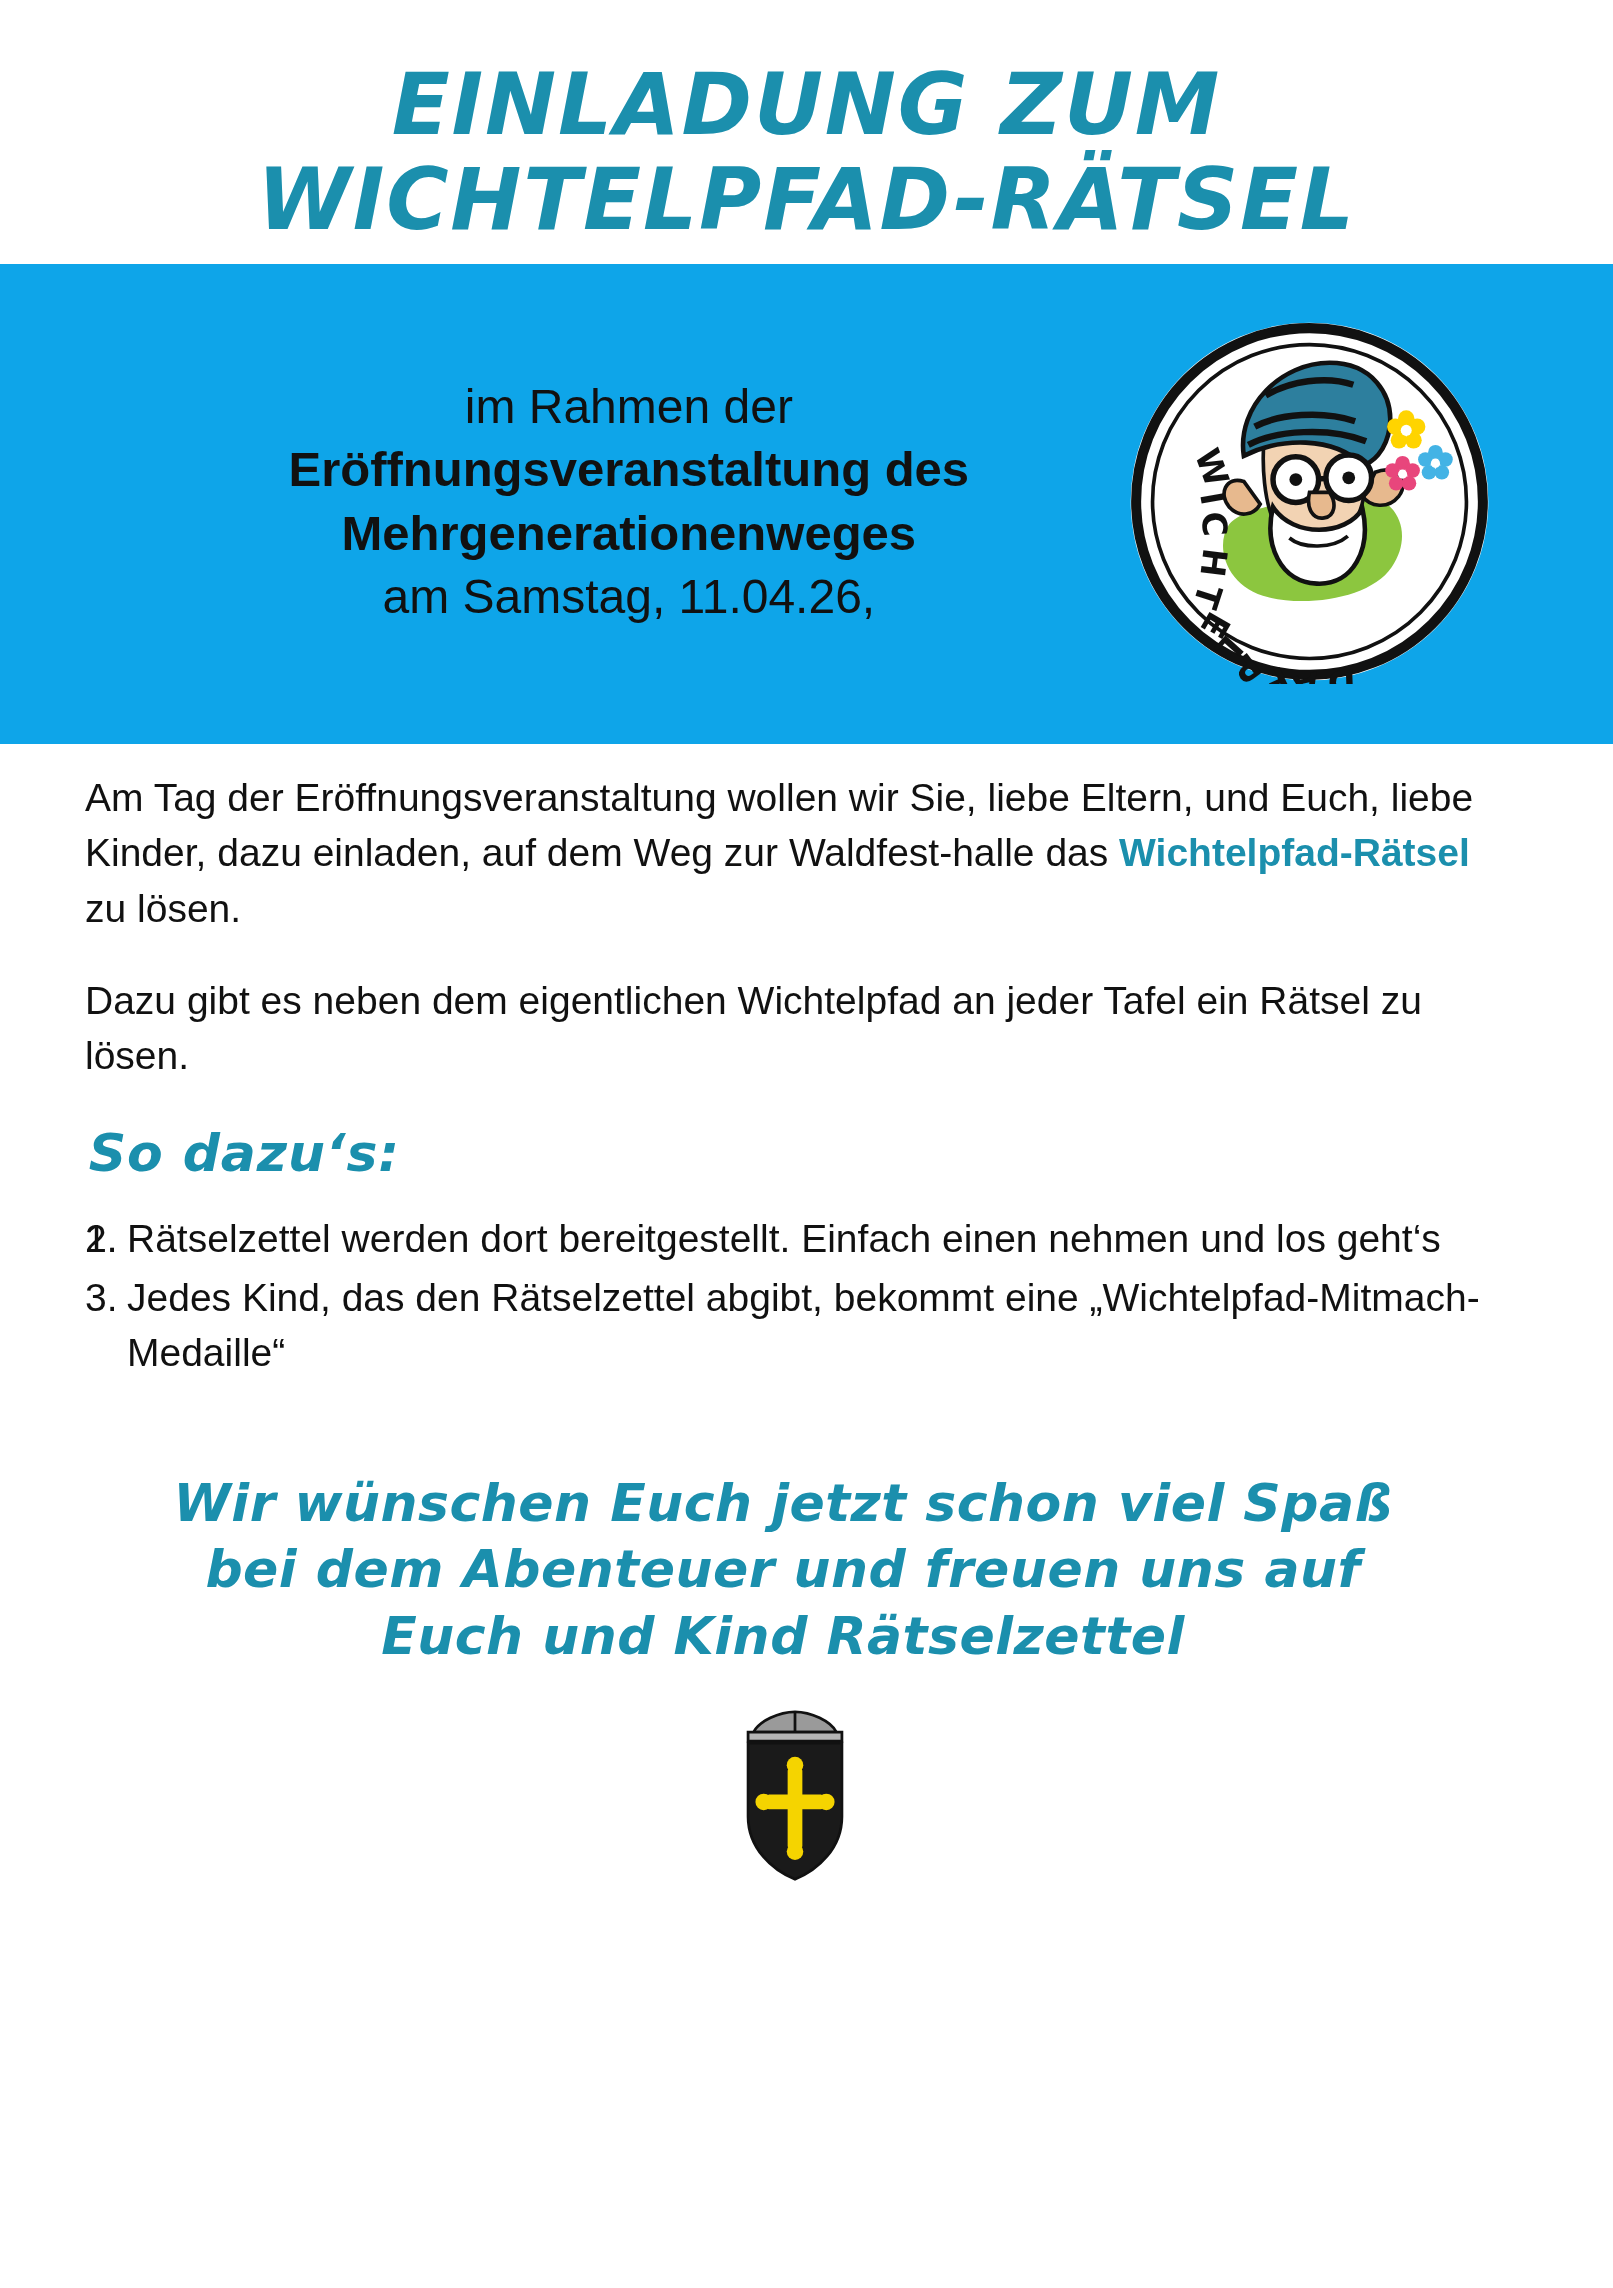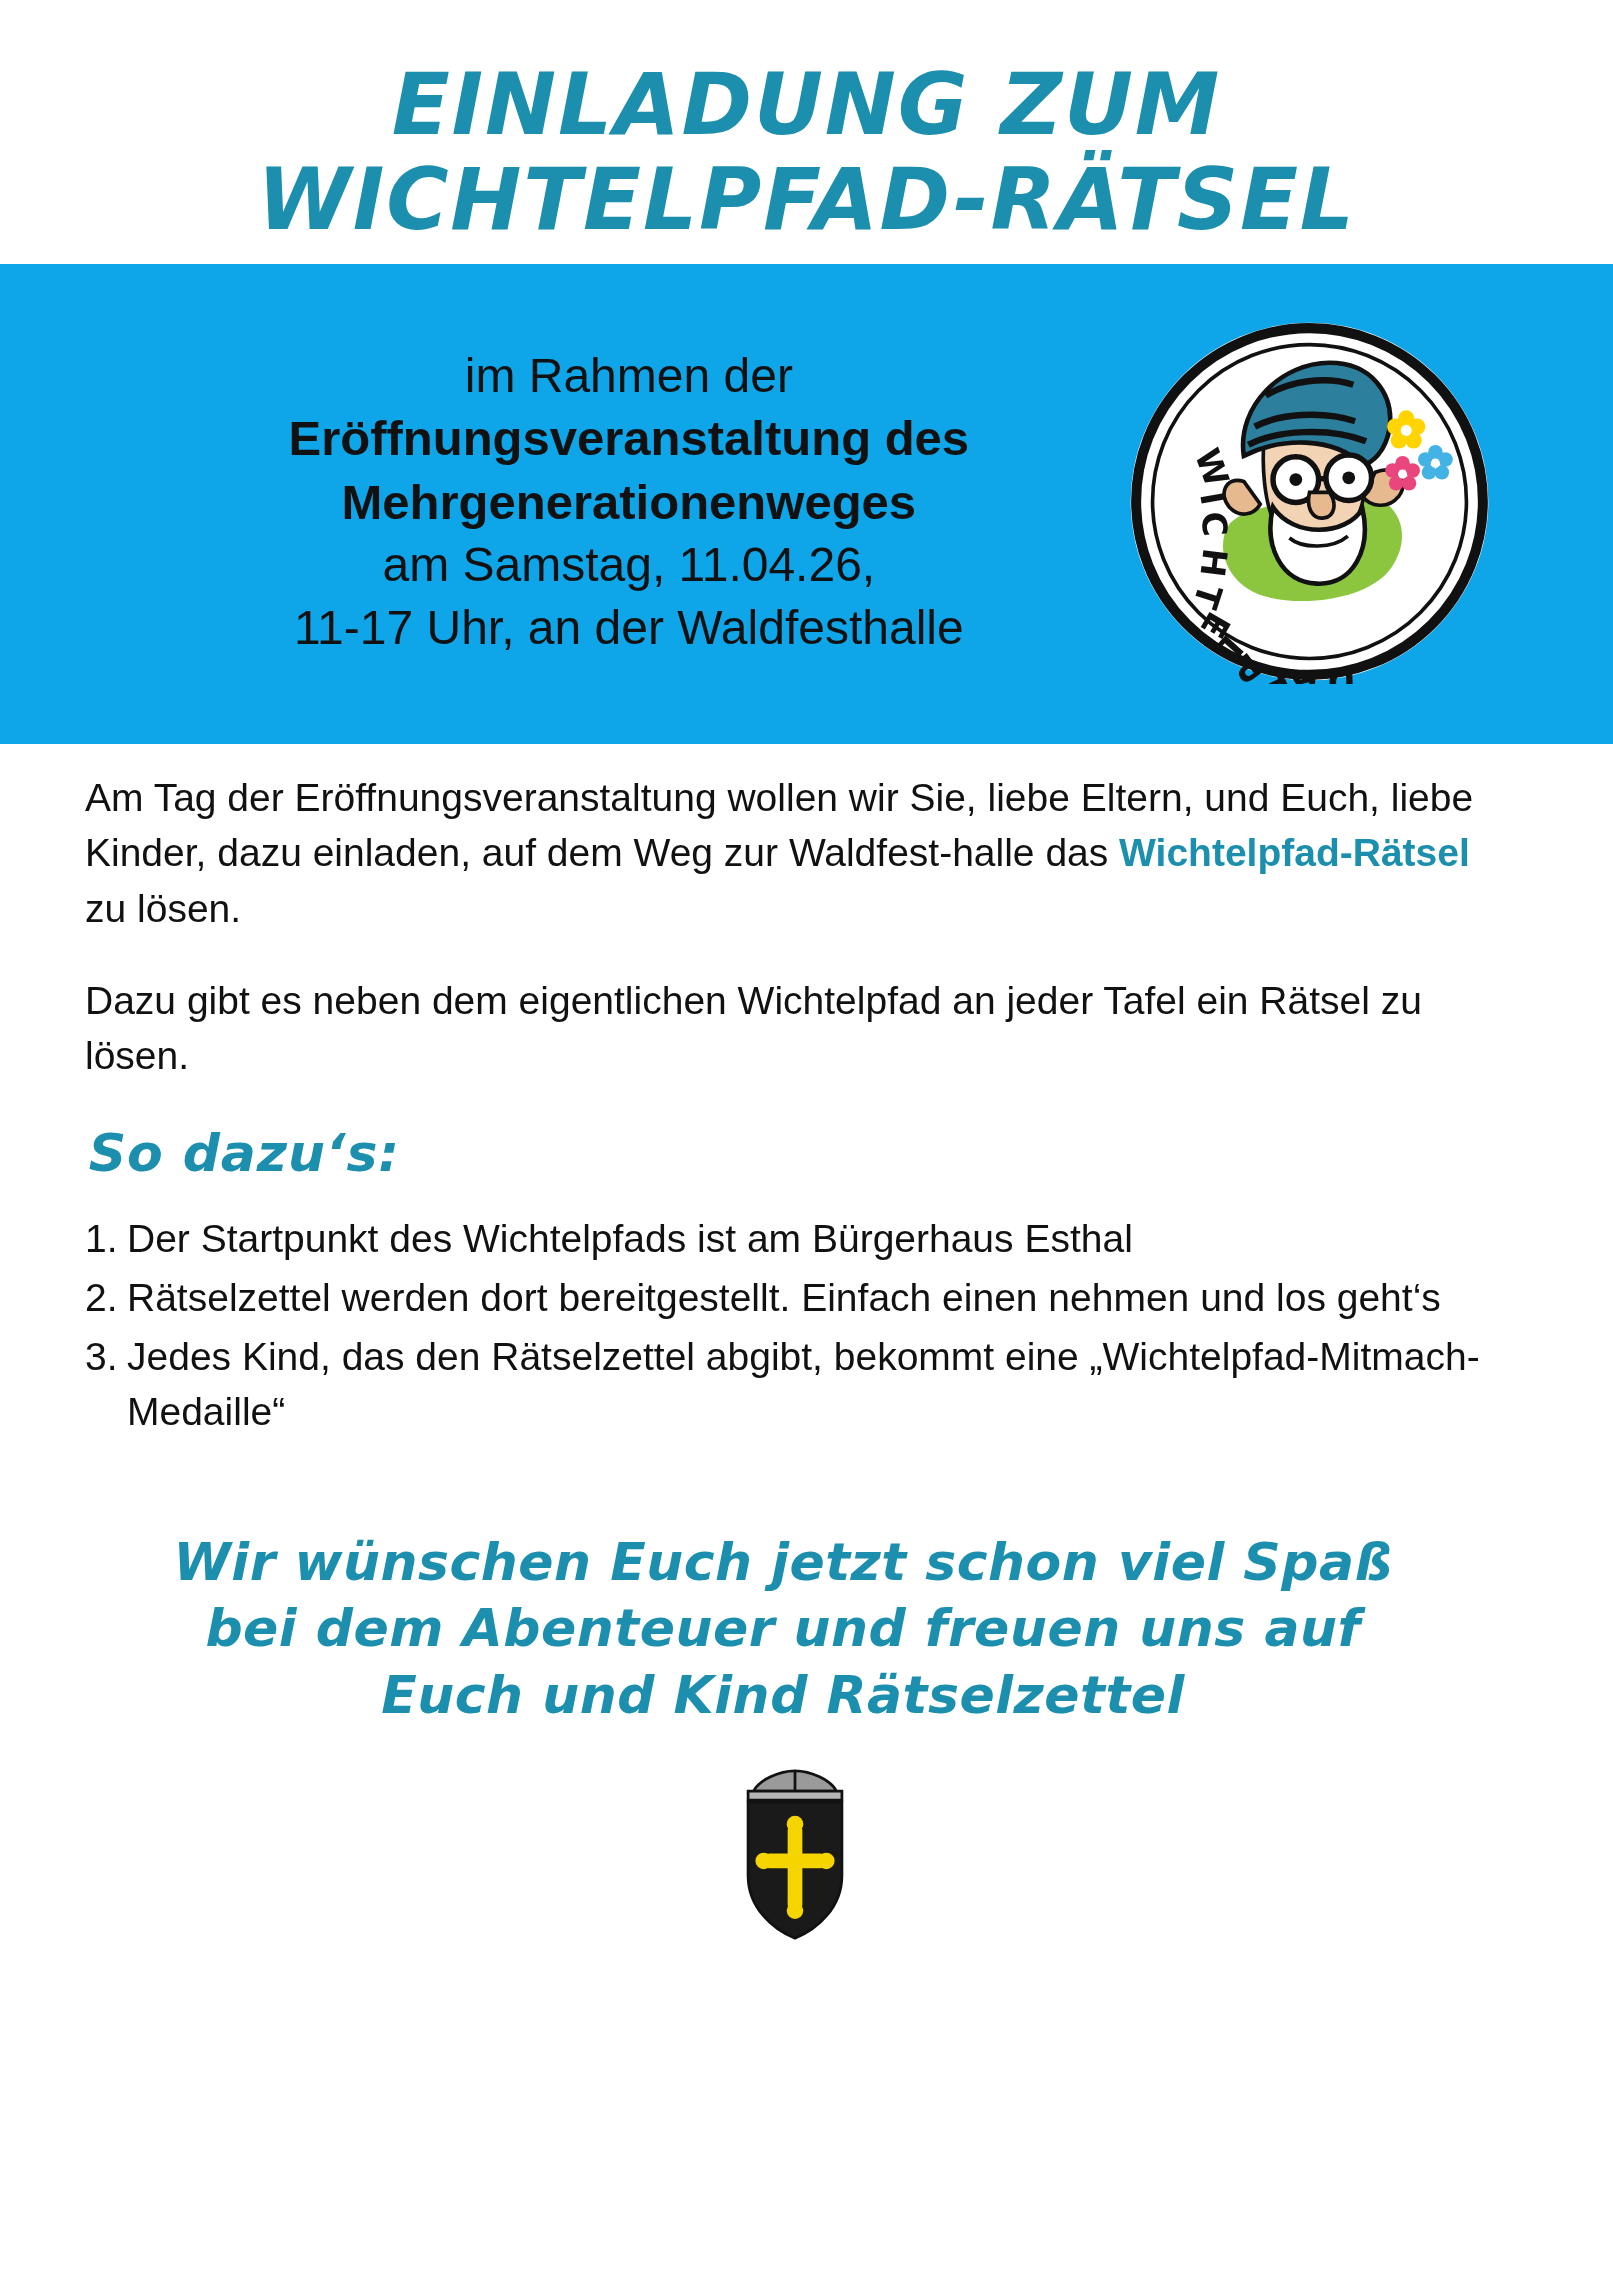--- a/index.html
+++ b/index.html
@@ -139,21 +139,20 @@
   <div class="title-line">EINLADUNG ZUM</div>
   <div class="title-line">WICHTELPFAD-RÄTSEL</div>
 </div>
 
 <div class="banner">
   <div class="banner-text">
     <div>im Rahmen der</div>
     <div class="bold">Eröffnungsveranstaltung des</div>
     <div class="bold">Mehrgenerationenweges</div>
     <div>am Samstag, 11.04.26,</div>
-    <div>11-17 Uhr, an der Waldfesthalle</div>
   </div>
 
   <div class="logo-wrap">
     <svg viewBox="0 0 400 400" width="365" height="365">
       <defs>
         <path id="arcpath" d="M 60,200 A 140,140 0 1 1 340,200" fill="none"></path>
         <path id="arcpath2" d="M 68,215 A 132,132 0 0 0 332,215" fill="none"></path>
       </defs>
       <circle cx="200" cy="200" r="196" fill="#ffffff"></circle>
       <circle cx="200" cy="200" r="190" fill="none" stroke="#111111" stroke-width="11"></circle>
@@ -230,21 +229,20 @@
 
   <p class="para"><span>Am Tag der Eröffnungsveranstaltung wollen wir Sie, liebe Eltern, und Euch, liebe Kinder, dazu einladen, auf dem Weg zur Waldfest-halle das </span><span class="hl">Wichtelpfad-Rätsel</span><span> zu lösen.</span></p>
 
   <p class="para">Dazu gibt es neben dem eigentlichen Wichtelpfad an jeder Tafel ein Rätsel zu lösen.</p>
 
   <div class="sogehts">So dazu‘s:</div>
 
   <ul class="steps">
     <li>
       <span class="num">1.</span>
-      <span>Der Startpunkt des Wichtelpfads ist am Bürgerhaus Esthal</span>
     </li>
     <li>
       <span class="num">2.</span>
       <span>Rätselzettel werden dort bereitgestellt. Einfach einen nehmen und los geht‘s</span>
     </li>
     <li>
       <span class="num">3.</span>
       <span>Jedes Kind, das den Rätselzettel abgibt, bekommt eine „Wichtelpfad-Mitmach-Medaille“</span>
     </li>
   </ul>

